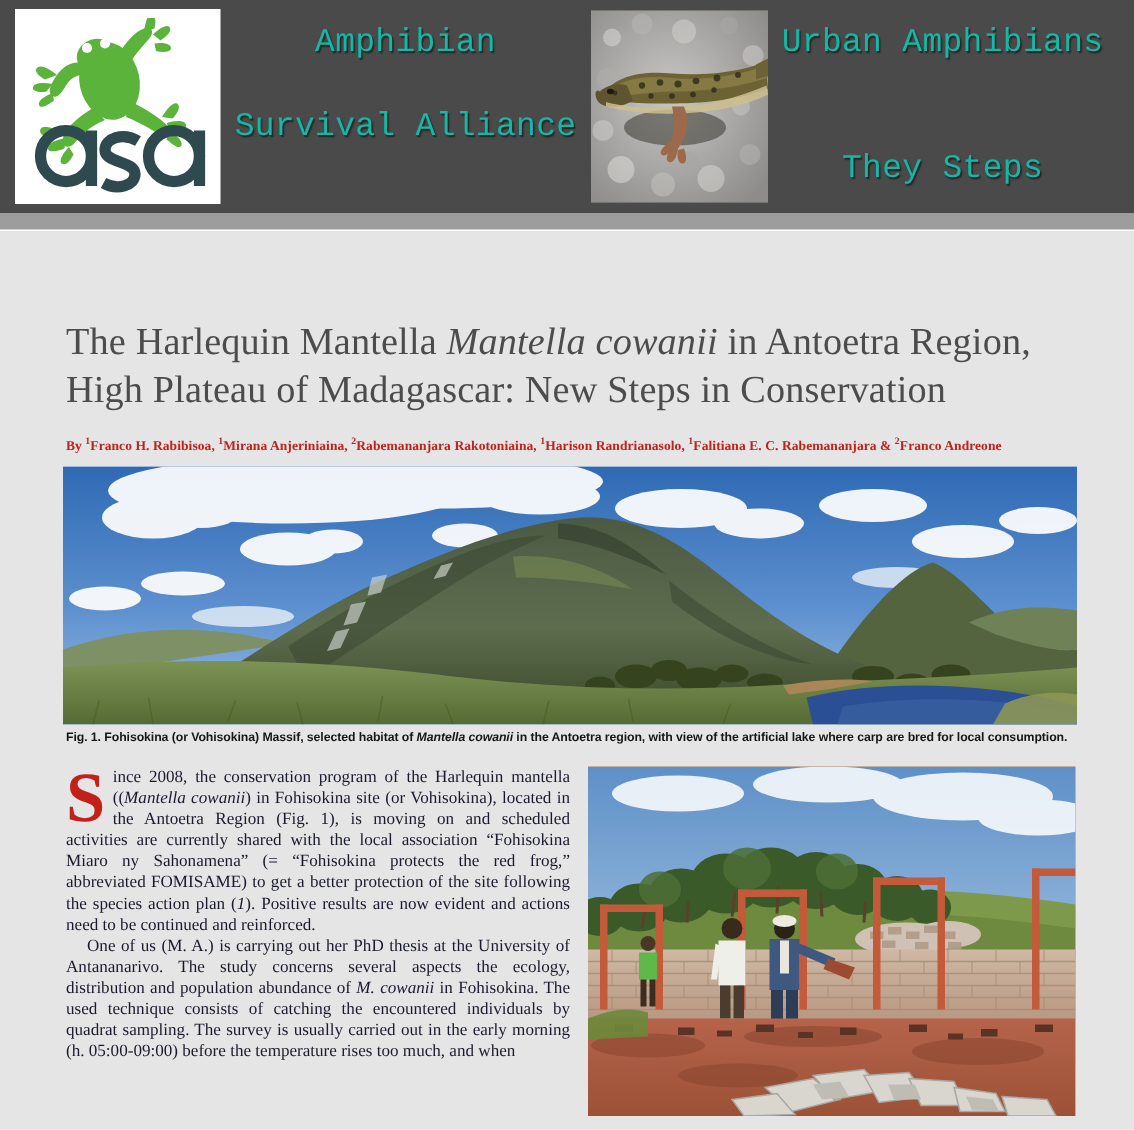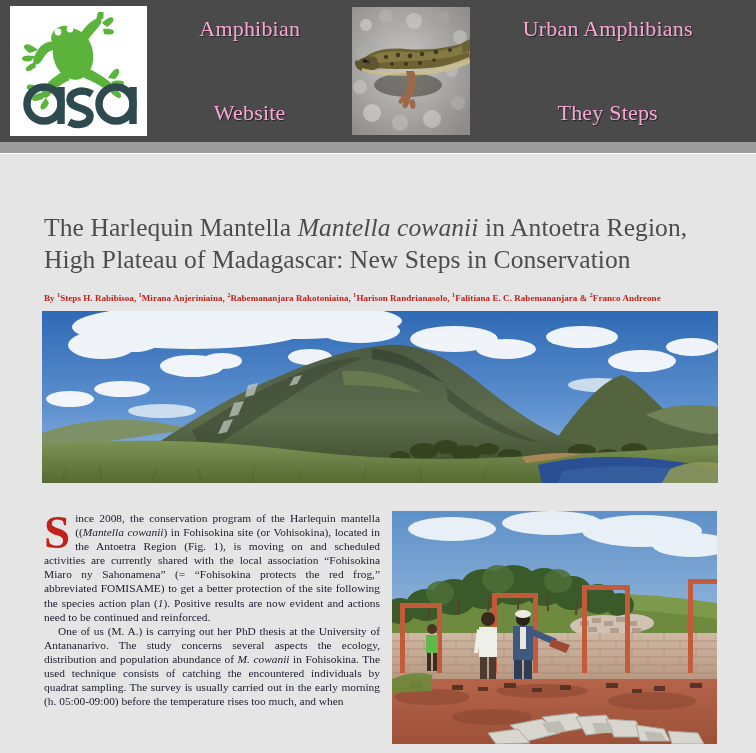--- a/index.html
+++ b/index.html
@@ -27,22 +27,22 @@
     flex: 0 0 auto;
   }
   .logo-svg { position:absolute; left:6px; top:6px; width:125px; height:118px; }
 
   .banner-title {
     flex: 1 1 auto;
     display:flex; align-items:center; justify-content:center;
     padding: 0 6px;
   }
   .banner-title span {
-    color: #f9a8d4;
-    font-family: Liberation Serif, serif;
+    color: #14b8a6;
+    font-family: Liberation Mono, monospace;
     font-size: 22px;
     line-height: 1.28;
     text-align: center;
     letter-spacing: .2px;
     text-shadow: 1px 1px 1px rgba(0,0,0,.55);
     display:block;
   }
   .banner-photo {
     width: 118px; height: 128px;
     margin: 7px 0 0 0;
@@ -189,21 +189,21 @@
         <circle cx="28" cy="92" r="17"></circle>
         <path d="M45 75 L45 112"></path>
         <path d="M76 82 c-10 -6 -22 -2 -22 6 c0 9 20 7 20 16 c0 8 -12 11 -21 6"></path>
         <circle cx="100" cy="92" r="17"></circle>
         <path d="M117 75 L117 112"></path>
       </g>
     </svg>
   </div>
 
   <div class="banner-title">
-    <span><span>Amphibian</span><br><br><span>Website</span></span>
+    <span><span>Amphibian</span><br><span>Survival Alliance</span><br></span>
   </div>
 
   <div class="banner-photo">
     <svg class="photo" viewBox="0 0 118 128" preserveAspectRatio="none">
       <defs>
         <radialGradient id="gr1" cx="45%" cy="45%" r="70%">
           <stop offset="0%" stop-color="#c9c7c4"></stop>
             <stop offset="100%" stop-color="#8e8c8a"></stop>
         </radialGradient>
       </defs>
@@ -264,21 +264,21 @@
     <span><span>Urban Amphibians</span><br><br><span>They Steps</span></span>
   </div>
 </div>
 <div class="banner-rule"></div>
 
 <div class="page">
 
   <h1 class="art-title"><span>The Harlequin Mantella </span><i>Mantella cowanii</i><span> in Antoetra Region, High Plateau of Madagascar: New Steps in Conservation</span></h1>
 
   <div class="byline">
-    <span>By </span><sup>1</sup><span>Steps H. Rabibisoa</span>, <sup>1</sup><span>Mirana Anjeriniaina</span>, <sup>2</sup><span>Rabemananjara Rakotoniaina</span>, <sup>1</sup><span>Harison Randrianasolo</span>, <sup>1</sup><span>Falitiana  E. C. Rabemananjara</span> &amp; <sup>2</sup><span>Franco Andreone</span>
+    <span>By </span><sup>1</sup><span>Franco H. Rabibisoa</span>, <sup>1</sup><span>Mirana Anjeriniaina</span>, <sup>2</sup><span>Rabemananjara Rakotoniaina</span>, <sup>1</sup><span>Harison Randrianasolo</span>, <sup>1</sup><span>Falitiana  E. C. Rabemananjara</span> &amp; <sup>2</sup><span>Franco Andreone</span>
   </div>
 
   <div class="fig1">
     <svg class="photo" viewBox="0 0 676 172" preserveAspectRatio="none">
       <defs>
         <linearGradient id="sky" x1="0" y1="0" x2="0" y2="1">
           <stop offset="0%" stop-color="#2f6ab4"></stop>
             <stop offset="55%" stop-color="#5d90cf"></stop>
             <stop offset="100%" stop-color="#9dbfe2"></stop>
         </linearGradient>
@@ -369,20 +369,21 @@
 
       <path d="M496 154 C528 146 570 144 612 148 C644 151 664 156 676 160 L676 172 L500 172 Z" fill="#2a4f94"></path>
       <path d="M520 160 C556 154 596 154 636 158 C652 160 666 163 676 166 L676 172 L516 172 Z" fill="#38609f" opacity=".8"></path>
 
       <path d="M480 146 C500 142 522 141 540 143 C522 147 500 150 484 152 Z" fill="#a98655"></path>
 
       <path d="M628 158 C646 150 664 150 676 152 L676 172 L620 172 Z" fill="#8c9656" opacity=".9"></path>
     </svg>
   </div>
 
+  <div class="fig1-cap"><span>Fig. 1. Fohisokina (or Vohisokina) Massif, selected habitat of </span><i>Mantella cowanii</i><span> in the Antoetra region, with view of the artificial lake where carp are bred for local consumption.</span></div>
 
   <div class="col-left">
     <p><span class="dropcap">S</span><span>ince 2008, the conservation program of the Harlequin mantella (</span>(<i>Mantella cowanii</i><span>) in Fohisokina site (or Vohisokina), located in the Antoetra Region (Fig. 1), is moving on and scheduled activities are currently shared with the local association “Fohisokina Miaro ny Sahonamena” (= “Fohisokina protects the red frog,” abbreviated FOMISAME) to get a better protection of the site following the species action plan (</span><i>1</i><span>). Positive results are now evident and actions need to be continued and reinforced.</span></p>
     <p class="indent"><span>One of us (M. A.) is carrying out her PhD thesis at the University of Antananarivo. The study concerns several aspects the ecology, distribution and population abundance of </span><i>M. cowanii</i><span> in Fohisokina. The used technique consists of catching the encountered individuals by quadrat sampling. The survey is usually carried out in the early morning (h. 05:00-09:00) before the temperature rises too much, and when</span></p>
   </div>
 
   <div class="fig2">
     <svg class="photo" viewBox="0 0 325 233" preserveAspectRatio="none">
       <defs>
         <linearGradient id="sky2" x1="0" y1="0" x2="0" y2="1">

